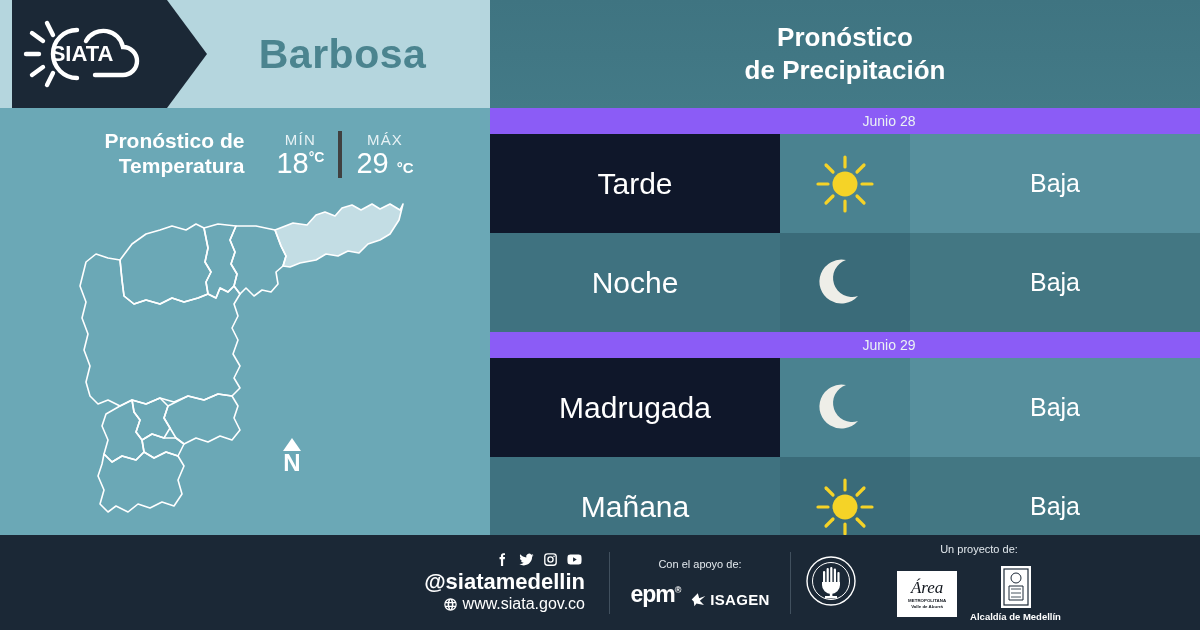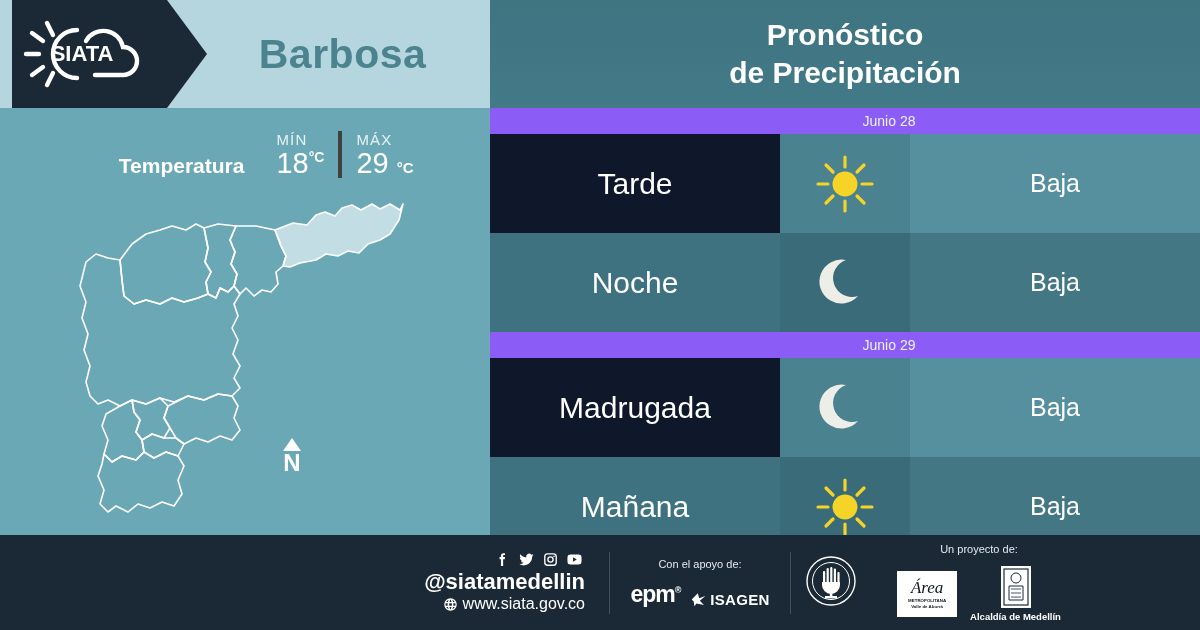--- a/index.html
+++ b/index.html
@@ -47,21 +47,21 @@
     position: absolute; left: 0; top: 10px;
     width: 490px; height: 72px;
     display: flex; align-items: center; justify-content: center;
   }
   .temp-label {
     color: #ffffff; font-size: 21px; font-weight: bold;
     line-height: 1.18; text-align: right; width: 200px;
     padding-right: 18px;
   }
   .temp-vals { display: flex; align-items: flex-start; }
-  .tv-col { text-align: left; padding: 0 14px; color: #fff; }
+  .tv-col { text-align: center; padding: 0 14px; color: #fff; }
   .tv-col.maxcol { border-left: 4px solid #404040; }
   .tv-cap {
     font-size: 15px; letter-spacing: 1.2px; color: #e7f2f5;
     display: block; margin-bottom: 1px;
   }
   .tv-num { font-size: 29px; font-weight: 300; display: block; line-height: 1; }
   .tv-num sup { font-size: 14px; font-weight: bold; vertical-align: super; }
   .tv-num .sp { font-size: 15px; font-weight: bold; }
 
   .map-svg { position: absolute; left: 28px; top: 60px; width: 440px; height: 360px; }
@@ -83,21 +83,21 @@
     width: 710px; height: 535px;
     background: #3e7280;
   }
   .precip-header {
     width: 710px; height: 108px;
     background: linear-gradient(180deg,#3f7481 0%, #437a87 100%);
     display: flex; align-items: center; justify-content: center;
     text-align: center;
   }
   .precip-title {
-    color: #ffffff; font-size: 30px; font-weight: bold; line-height: 1.26; text-align: center;
+    color: #ffffff; font-size: 26px; font-weight: bold; line-height: 1.26; text-align: center;
   }
   .date-band {
     width: 798px; height: 26px;
     background: #8b5cf6;
     display: flex; align-items: center; justify-content: center;
     color: #eaf2f4; font-size: 14px;
   }
   .frow {
     width: 710px; height: 99px;
     display: flex; align-items: stretch;
@@ -195,21 +195,21 @@
           <text x="62" y="44" fill="#ffffff" font-family="Liberation Sans, sans-serif" font-size="22" font-weight="bold" text-anchor="middle">SIATA</text>
         </svg>
       </div>
       <div class="city-title">Barbosa</div>
     </div>
 
     <div class="map-area">
 
       <div class="temp-block">
         <div class="temp-label">
-          <br>
+          <span>Pronóstico de</span><br>
           <span>Temperatura</span>
         </div>
         <div class="temp-vals">
           <div class="tv-col">
             <span class="tv-cap">MÍN</span>
             <span class="tv-num"><span>18</span><sup>°C</sup></span>
           </div>
           <div class="tv-col maxcol">
             <span class="tv-cap">MÁX</span>
             <span class="tv-num"><span>29</span> <span class="sp">°C</span></span>

